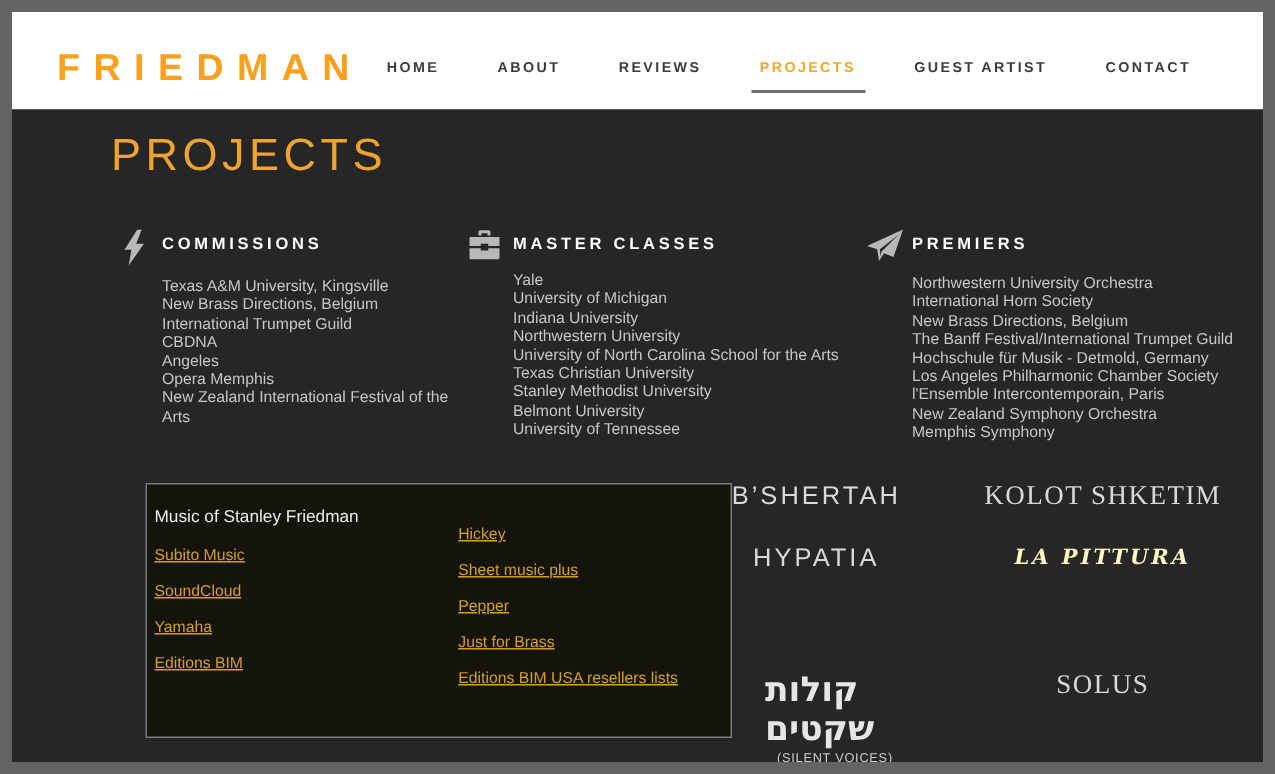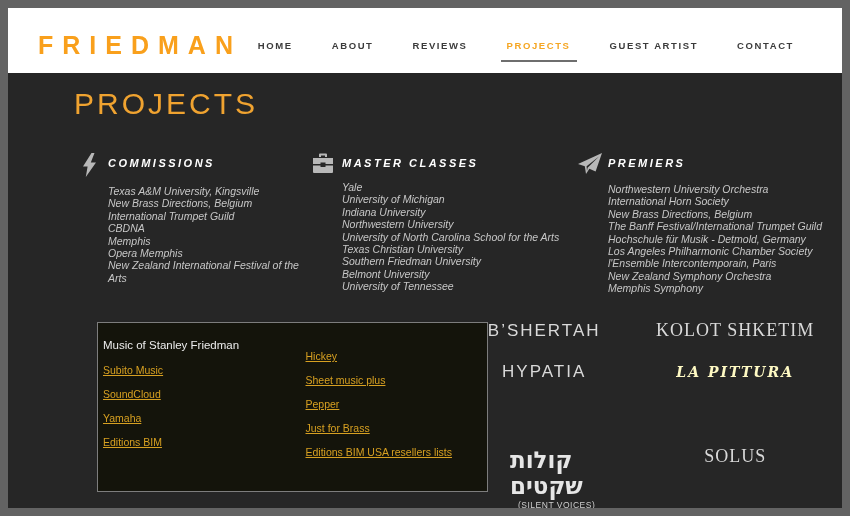--- a/index.html
+++ b/index.html
@@ -34,21 +34,21 @@
   }
   .nav-item.active { color: #F5A623; border-bottom-color: #6e6e6e; }
   
   .content { position: relative; height: 435px; background: #262626; }
   .page-title {
     position: absolute; left: 66px; top: 14px;
     color: #F0A330; font-size: 30px; letter-spacing: 3px;
     font-weight: 400;
   }
   
-  .columns { position: absolute; left: 70px; top: 80px; right: 10px; display: flex; font-style: italic; }
+  .columns { position: absolute; left: 70px; top: 80px; right: 10px; display: flex; }
   .col { flex: 0 0 auto; }
   .col-commissions { width: 234px; }
   .col-masterclasses { width: 266px; }
   .col-premiers { width: 250px; }
   .col-head { display: flex; align-items: flex-start; }
   .col-icon { width: 22px; margin-right: 8px; flex: 0 0 auto; text-align: center; }
   .col-icon svg { display: block; margin: 0 auto; }
   .col-title {
     color: #ffffff; font-size: 11px; font-weight: bold;
     letter-spacing: 2.5px; padding-top: 4px;
@@ -114,21 +114,21 @@
                 <path d="M9.5 0 L1 13.5 h4.6 L3.8 24 L14 9.5 H8.8 L12.5 0 Z" fill="#b8b8b8"></path>
               </svg>
           </span>
           <span class="col-title">COMMISSIONS</span>
         </div>
         <div class="col-list">
             <div>Texas A&amp;M University, Kingsville</div>
             <div>New Brass Directions, Belgium</div>
             <div>International Trumpet Guild</div>
             <div>CBDNA</div>
-            <div>Memphis</div>
+            <div>Angeles</div>
             <div>Opera Memphis</div>
             <div>New Zealand International Festival of the Arts</div>
           </div>
       </div>
 
       <div class="col col-masterclasses">
         <div class="col-head">
           <span class="col-icon">
             <svg width="22" height="20" viewBox="0 0 22 20">
               <path d="M7 4 V1.5 a1 1 0 0 1 1-1 h6 a1 1 0 0 1 1 1 V4 h-2 V2.5 H9 V4 Z" fill="#b8b8b8"></path>
@@ -138,21 +138,21 @@
           </span>
           <span class="col-title">MASTER CLASSES</span>
         </div>
         <div class="col-list">
             <div>Yale</div>
             <div>University of Michigan</div>
             <div>Indiana University</div>
             <div>Northwestern University</div>
             <div>University of North Carolina School for the Arts</div>
             <div>Texas Christian University</div>
-            <div>Southern Friedman University</div>
+            <div>Stanley Methodist University</div>
             <div>Belmont University</div>
             <div>University of Tennessee</div>
           </div>
       </div>
 
       <div class="col col-premiers">
         <div class="col-head">
           <span class="col-icon">
             <svg width="24" height="22" viewBox="0 0 24 22">
                 <path d="M24 0 L0 11 l6.8 2.2 L8 21 l3.4-5.2 6.2 2.6 Z M8.6 13.2 L21 3.5 9.6 14.8 9 18 Z" fill="#b8b8b8"></path>

